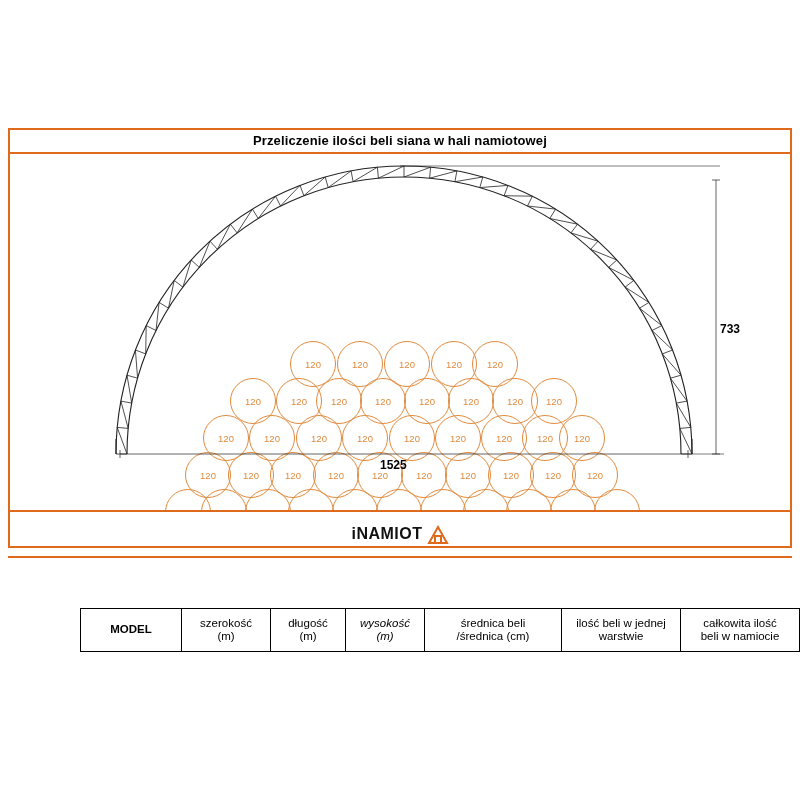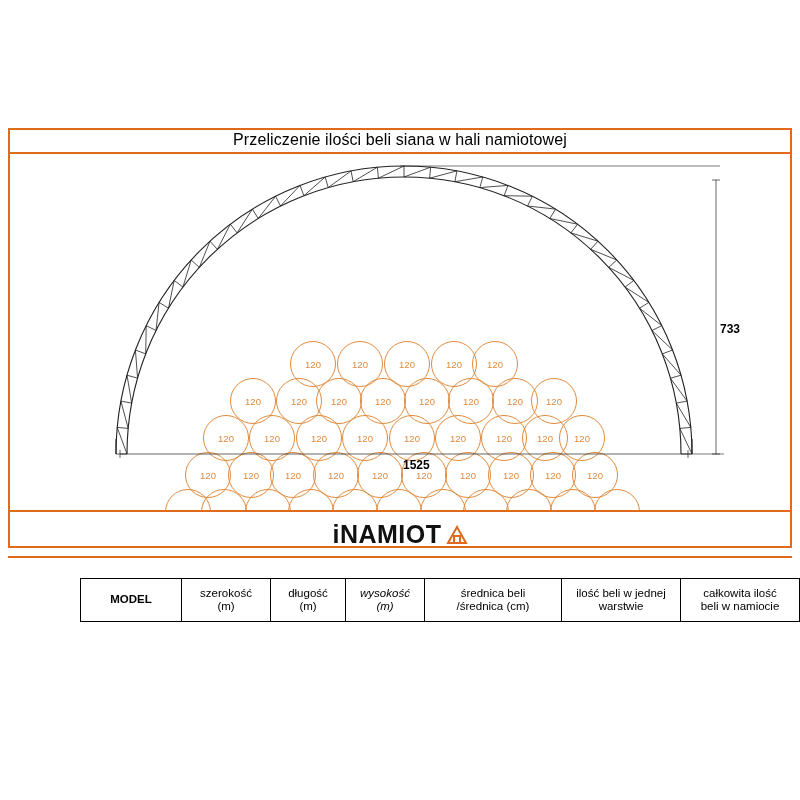--- a/index.html
+++ b/index.html
@@ -35,22 +35,22 @@
     top: 128px;
     width: 784px;
     height: 26px;
     border-bottom: 2px solid #e06a1b;
     box-sizing: border-box;
     display: flex;
     align-items: center;
     justify-content: center;
   }
   .title-text {
-    font-size: 16px;
-    font-weight: normal;
+    font-size: 13px;
+    font-weight: bold;
     letter-spacing: 0.1px;
   }
   .logo-band {
     position: absolute;
     left: 8px;
     top: 510px;
     width: 784px;
     height: 48px;
     border-top: 2px solid #e06a1b;
     border-bottom: 2px solid #e06a1b;
@@ -58,21 +58,21 @@
     display: flex;
     align-items: center;
     justify-content: center;
   }
   .logo {
     display: flex;
     align-items: center;
     gap: 4px;
   }
   .logo-text {
-    font-size: 25px;
+    font-size: 16px;
     font-weight: bold;
     letter-spacing: 0.5px;
     color: #111;
   }
   .logo-mark {
     width: 22px;
     height: 19px;
     position: relative;
   }
   
@@ -80,21 +80,21 @@
     position: absolute;
     left: 8px;
     top: 154px;
     width: 784px;
     height: 356px;
   }
   
   .spec-table {
     position: absolute;
     left: 80px;
-    top: 578px;
+    top: 608px;
     border-collapse: collapse;
     font-size: 11.5px;
     padding-left: 19px;
   }
   .spec-table td {
     border: 1px solid #000;
     text-align: center;
     vertical-align: middle;
     padding: 2px 4px;
     line-height: 1.15;
@@ -448,21 +448,21 @@
         <line x1="708" y1="26" x2="708" y2="300"></line>
         <line x1="704" y1="26" x2="712" y2="26"></line>
         <line x1="704" y1="300" x2="712" y2="300"></line>
 
         <line x1="392" y1="12" x2="712" y2="12" stroke-dasharray="0" stroke="#222" stroke-width="0.6"></line>
         <line x1="680" y1="300" x2="716" y2="300" stroke-width="0.6"></line>
       </g>
     </svg>
 
     <div class="dim-label" style="left: 712px; top: 168px;">733</div>
-    <div class="dim-label" style="left: 372px; top: 304px; margin-left: 23px;">1525</div>
+    <div class="dim-label" style="left: 372px; top: 304px;">1525</div>
   </div>
 
   <div class="logo-band">
     <div class="logo">
       <span class="logo-text">iNAMIOT</span>
       <span class="logo-mark">
         <svg width="22" height="19" viewBox="0 0 22 19">
           <path d="M2 18 L11 2 L20 18 Z" fill="none" stroke="#e06a1b" stroke-width="2"></path>
           <path d="M8 18 L8 11 L14 11 L14 18" fill="none" stroke="#e06a1b" stroke-width="2"></path>
         </svg>

